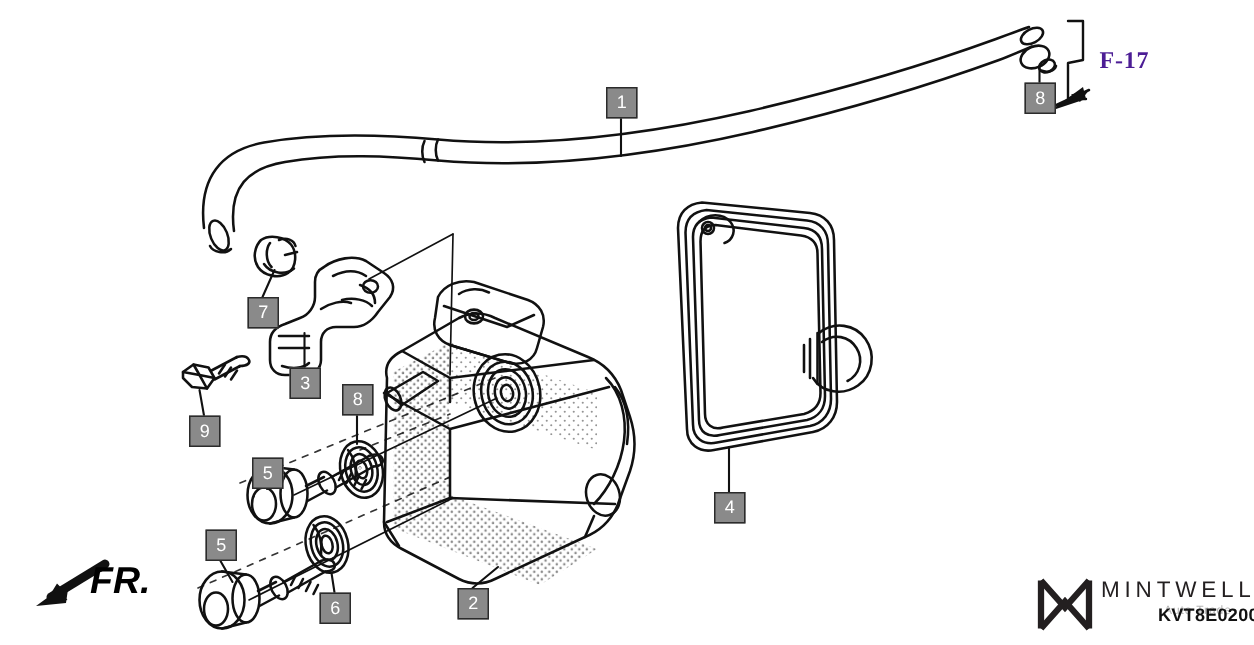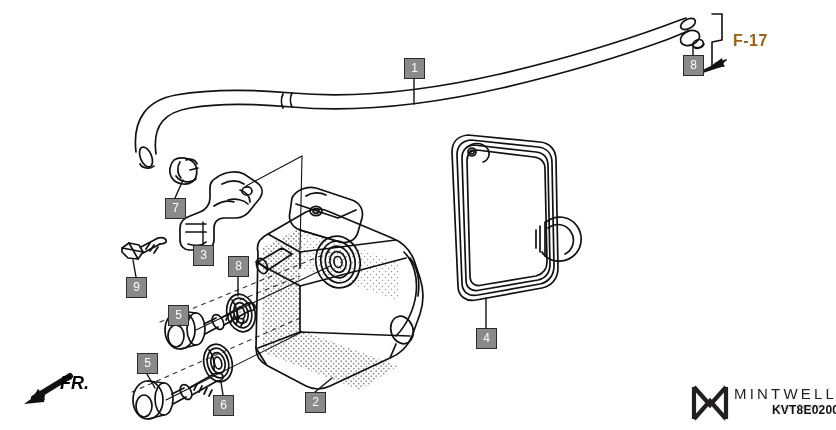--- a/index.html
+++ b/index.html
@@ -43,36 +43,36 @@
     position: absolute;
     left: 18px;
     top: 365px;
     width: 80px;
     height: 42px;
   }
   #fr-label {
     position: absolute;
     left: 42px;
     top: 8px;
-    font-size: 18px;
+    font-size: 25px;
     font-weight: bold;
     font-style: italic;
     color: #000000;
     font-family: "Liberation Sans", sans-serif;
   }
   
   #f17-label {
     position: absolute;
     left: 733px;
     top: 32px;
     font-size: 16px;
     font-weight: bold;
-    color: #a16207;
+    color: #4c1d95;
     letter-spacing: 0.5px;
-    font-family: Liberation Sans, sans-serif;
+    font-family: Liberation Serif, serif;
   }
   
   #brand-block {
     position: absolute;
     left: 688px;
     top: 383px;
     width: 140px;
     height: 40px;
     text-decoration: underline;
   }

